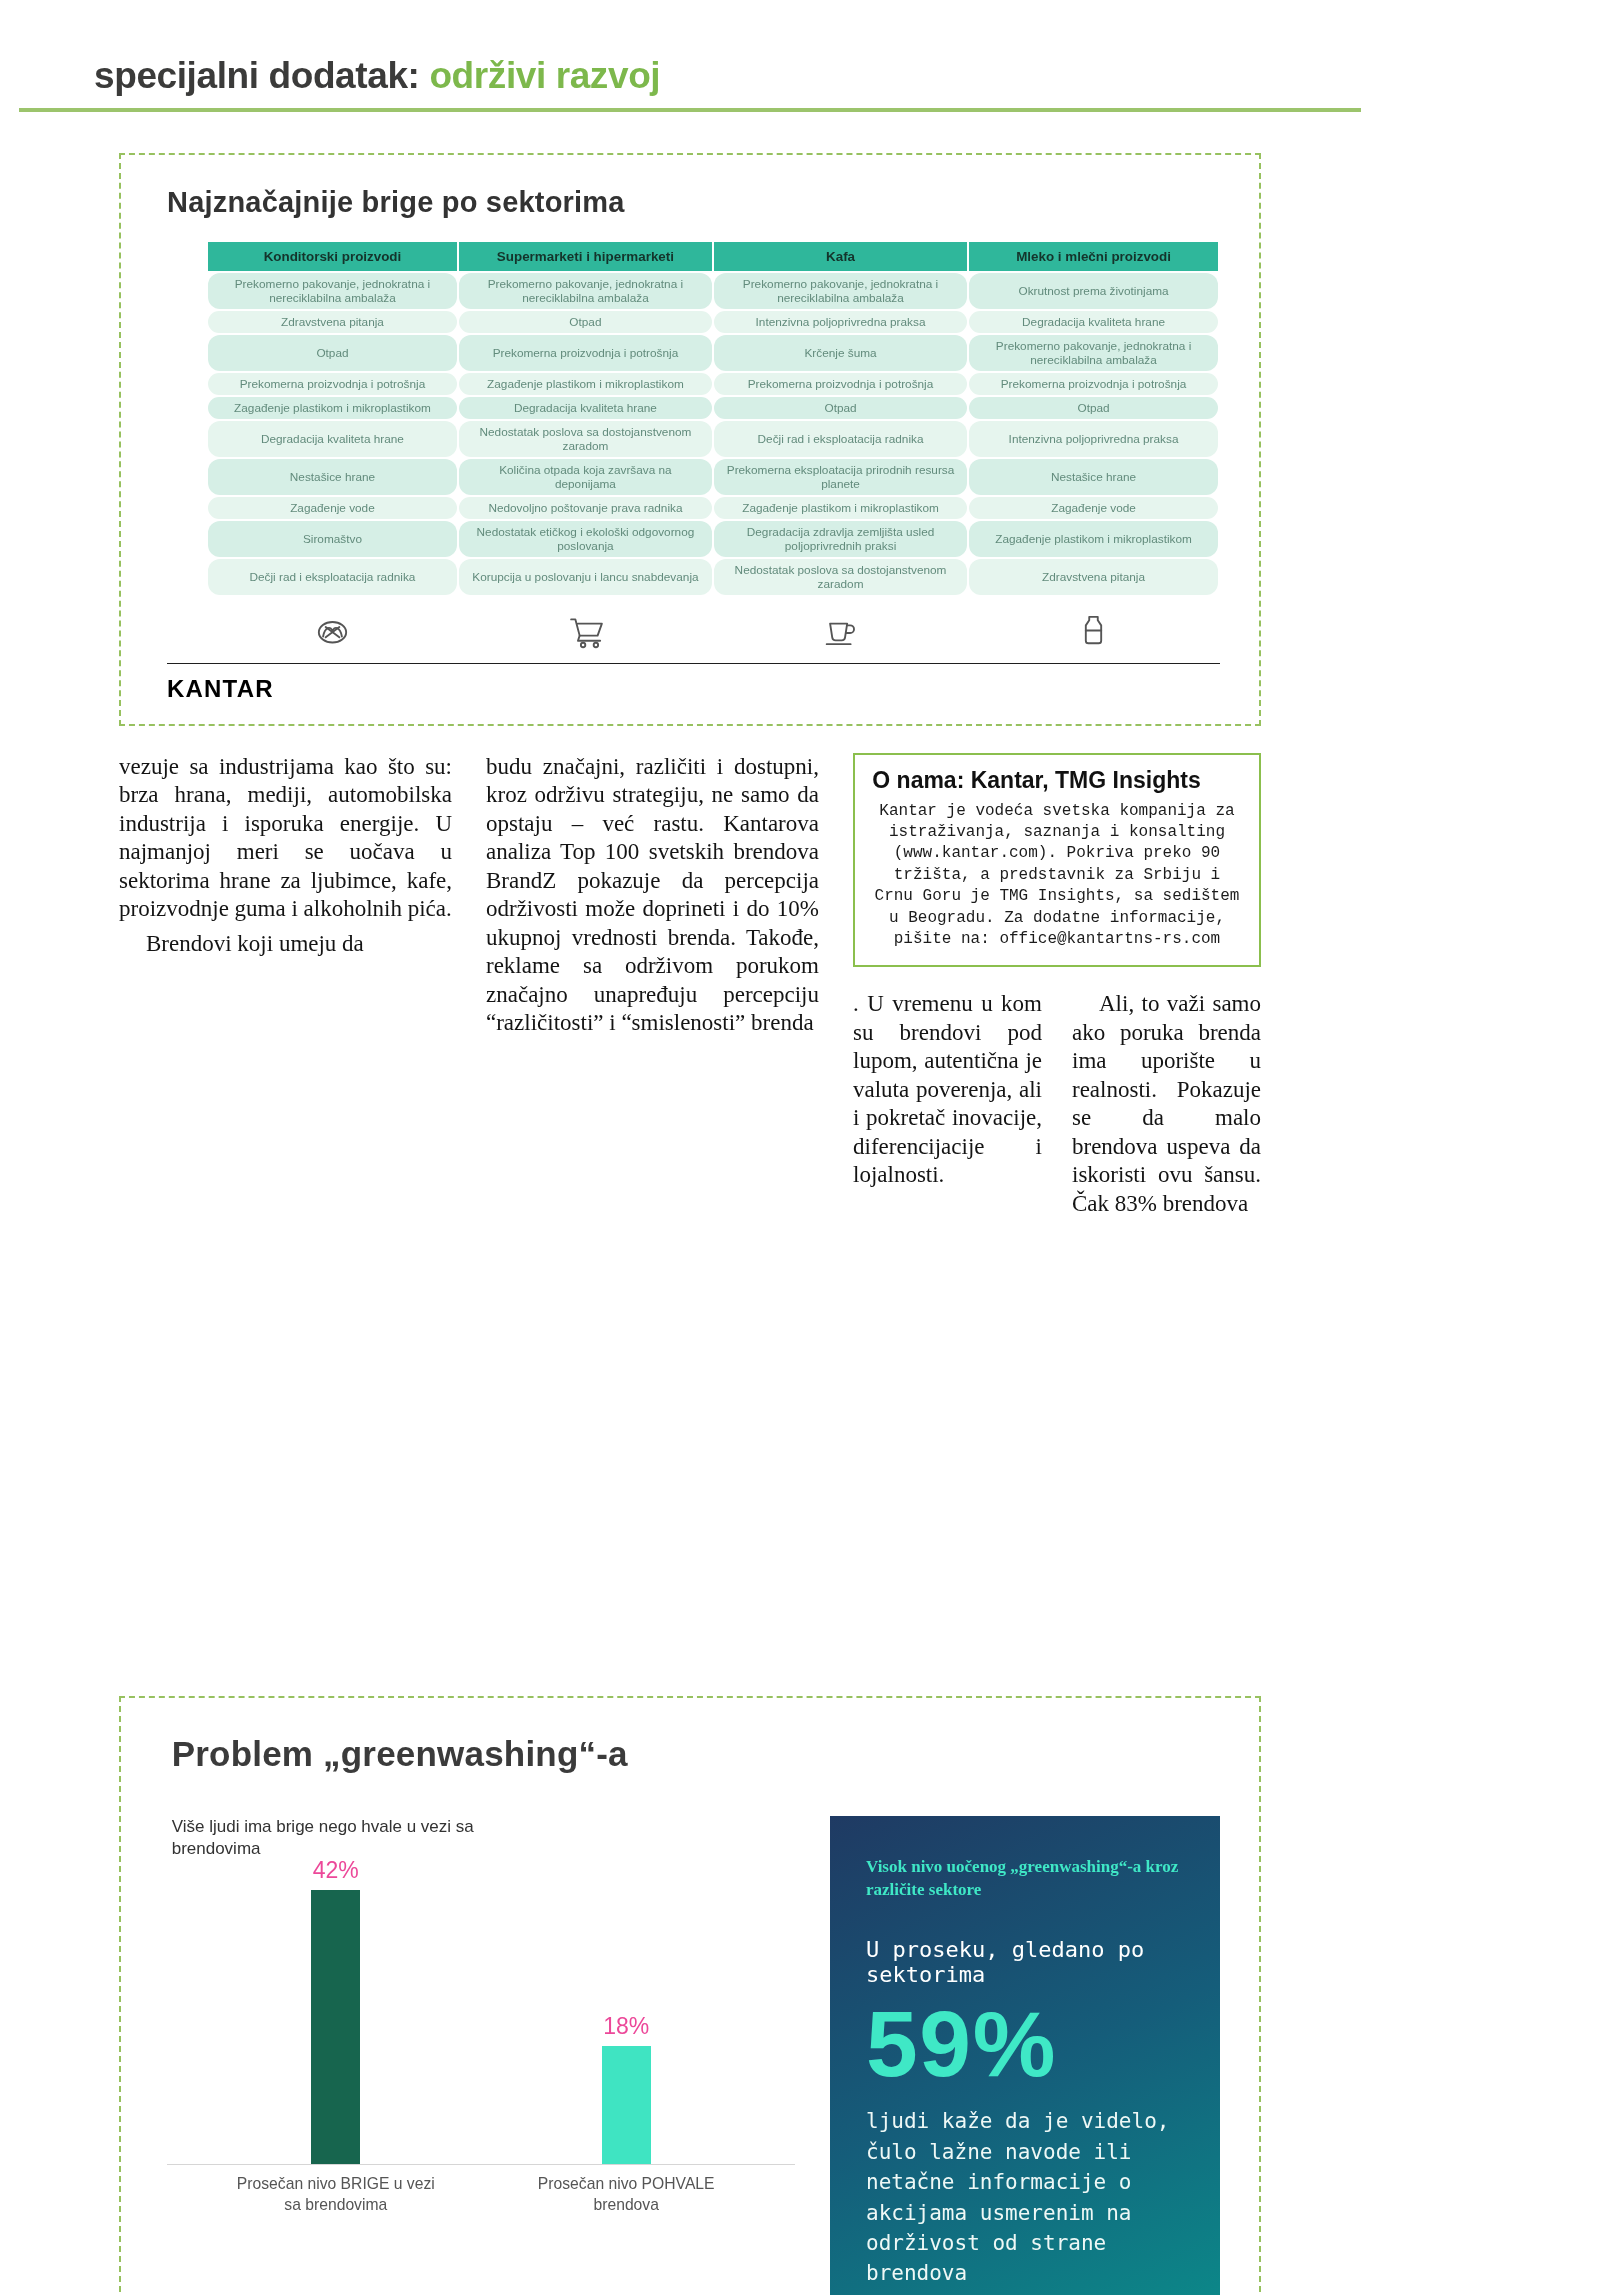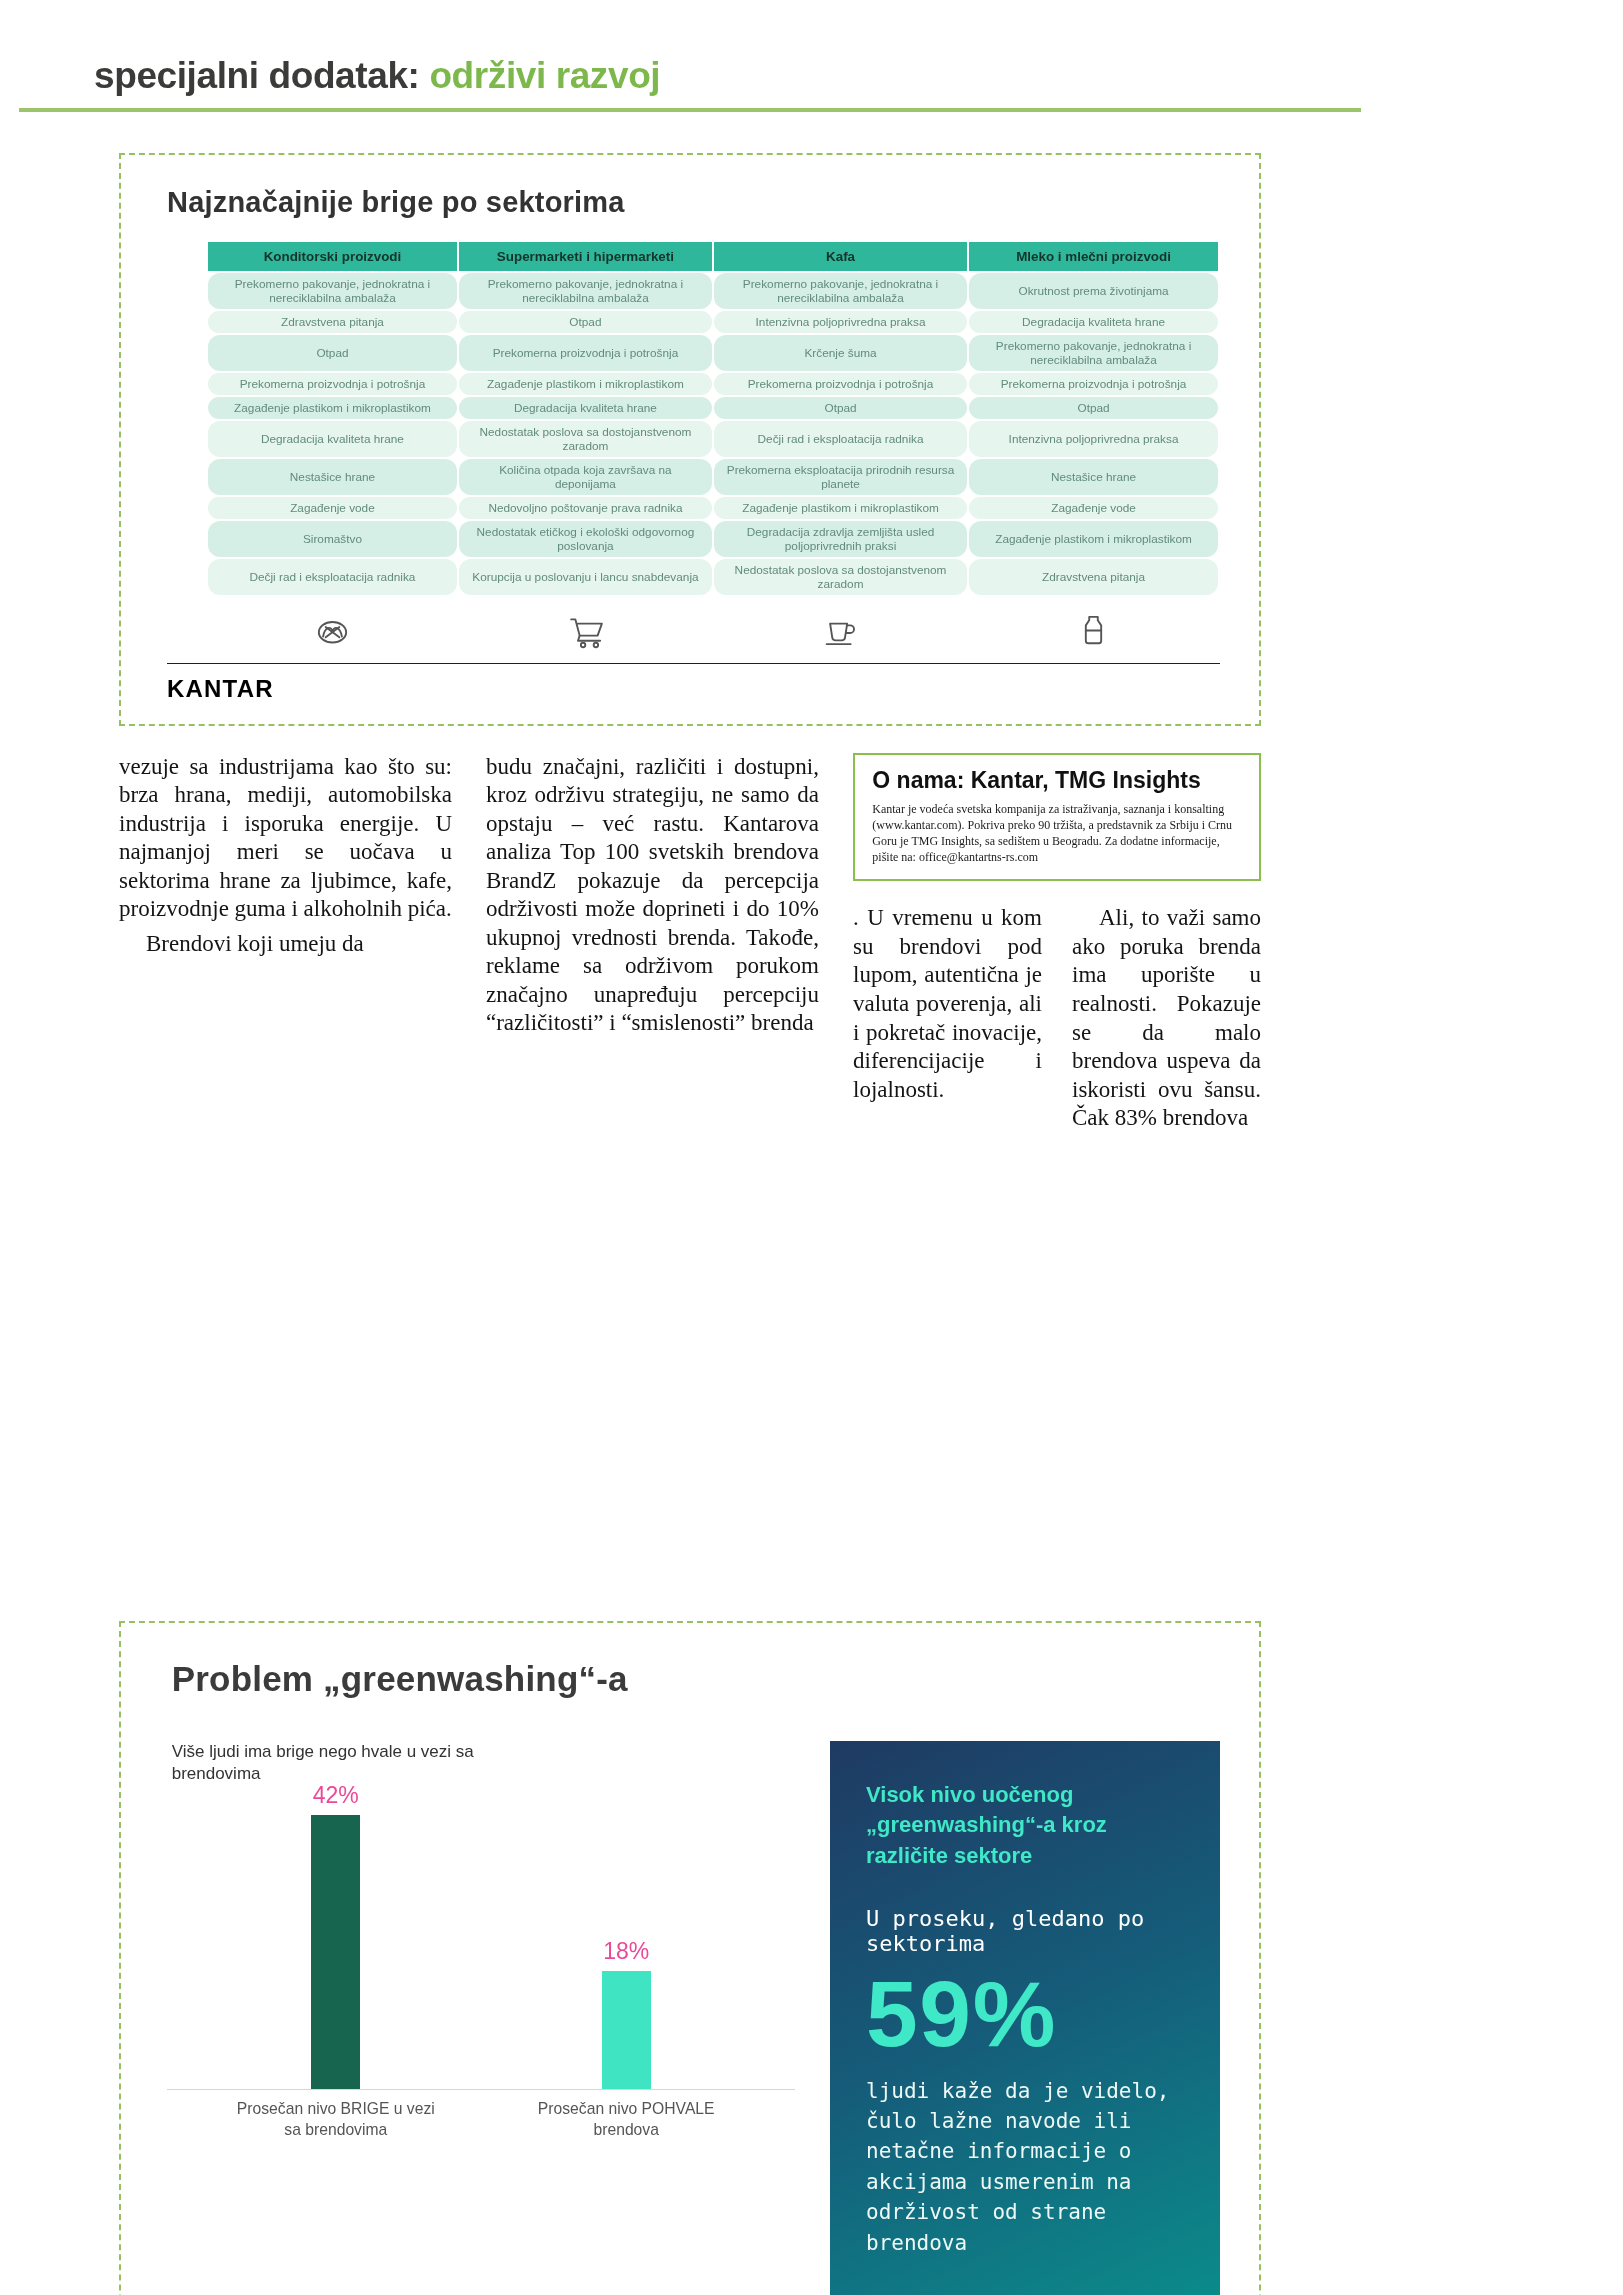--- a/index.html
+++ b/index.html
@@ -63,22 +63,22 @@
   .article .col-1, .article .col-2 { width: 333px; flex: none; }
   .article .col-3 { flex: 1; }
   .article h3 {
     margin: 23.6px 0 22px 0; font-size: 27px; line-height: 1.1; font-weight: bold; color: #101010;
     font-family: "Liberation Sans", sans-serif;
   }
   .indent { text-indent: 27px; }
   .about-box { border: 2.4px solid #8bbf4d; padding: 12.6px 17.3px 14px 17.3px; }
   .about-box h4 { margin: 0 0 6.3px 0; font-size: 23px; font-weight: bold; color: #111; }
   .about-box p {
-    margin: 0; font-family: Liberation Serif, serif;
-    font-size: 12px; line-height: 1.34; color: #1c1c1c; text-align: left;
+    margin: 0; font-family: Liberation Mono, monospace;
+    font-size: 16px; line-height: 1.34; color: #1c1c1c; text-align: center;
   }
   .subcols { display: flex; gap: 30px; margin-top: 23.6px; }
   .subcols p { flex: 1; }
 
   
   .box2 { margin-top: 471px; padding-bottom: 27px; }
   .box2 .box-title { font-size: 35px; margin: 12.6px 0 42px 4.7px; color: #3b3b3b; }
   .gw-content { display: flex; gap: 35px; }
   .chart { width: 628px; flex: none; }
   .chart-title { font-size: 17px; line-height: 1.3; color: #333; width: 369px; margin-left: 4.7px; }
@@ -90,22 +90,22 @@
   .bar-value { font-size: 23px; color: #ec4899; margin-bottom: 6.3px; }
   .bar { width: 49px; background: #17654e; }
   .cat-labels { display: flex; padding: 0 23.6px; margin-top: 9.4px; }
   .cat { flex: 1; text-align: center; font-size: 15.7px; line-height: 1.3; color: #555; padding: 0 38px; }
   .panel {
     flex: 1; min-height: 468px;
     background: linear-gradient(155deg, #1f3a63 0%, #155d7a 50%, #0b8b8a 100%);
     padding: 39px 36px; color: #fff;
   }
   .panel-headline {
-    font-family: Liberation Sans, sans-serif; font-weight: bold;
-    font-size: 22px; line-height: 1.38; color: #3fe8c6;
+    font-family: Liberation Serif, serif; font-weight: bold;
+    font-size: 17px; line-height: 1.38; color: #3fe8c6;
   }
   .panel-subtitle {
     margin-top: 35px; font-family: "DejaVu Sans Mono", monospace;
     font-size: 22px; color: #ffffff;
   }
   .panel-stat {
     margin-top: 4.7px; font-size: 93px; font-weight: bold; color: #3fe8c6; letter-spacing: 1.6px;
     font-family: "Liberation Sans", sans-serif;
   }
   .panel-text {

